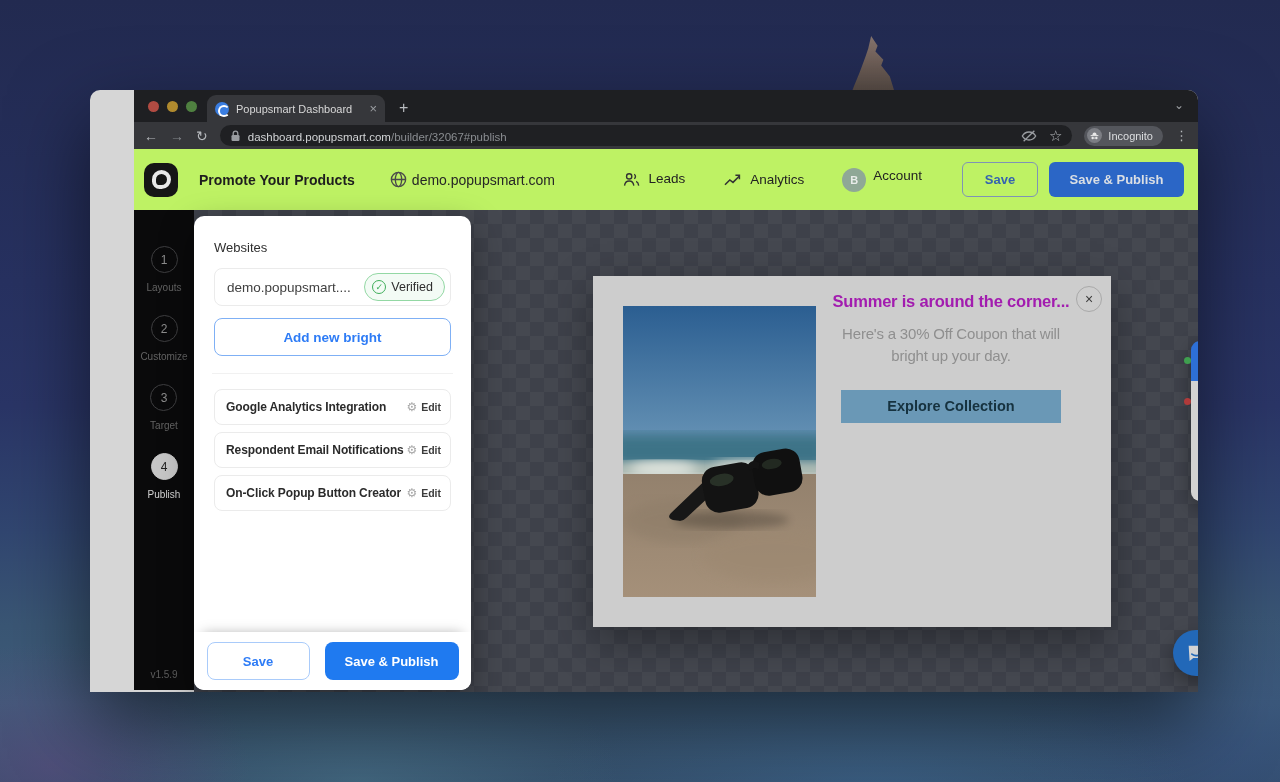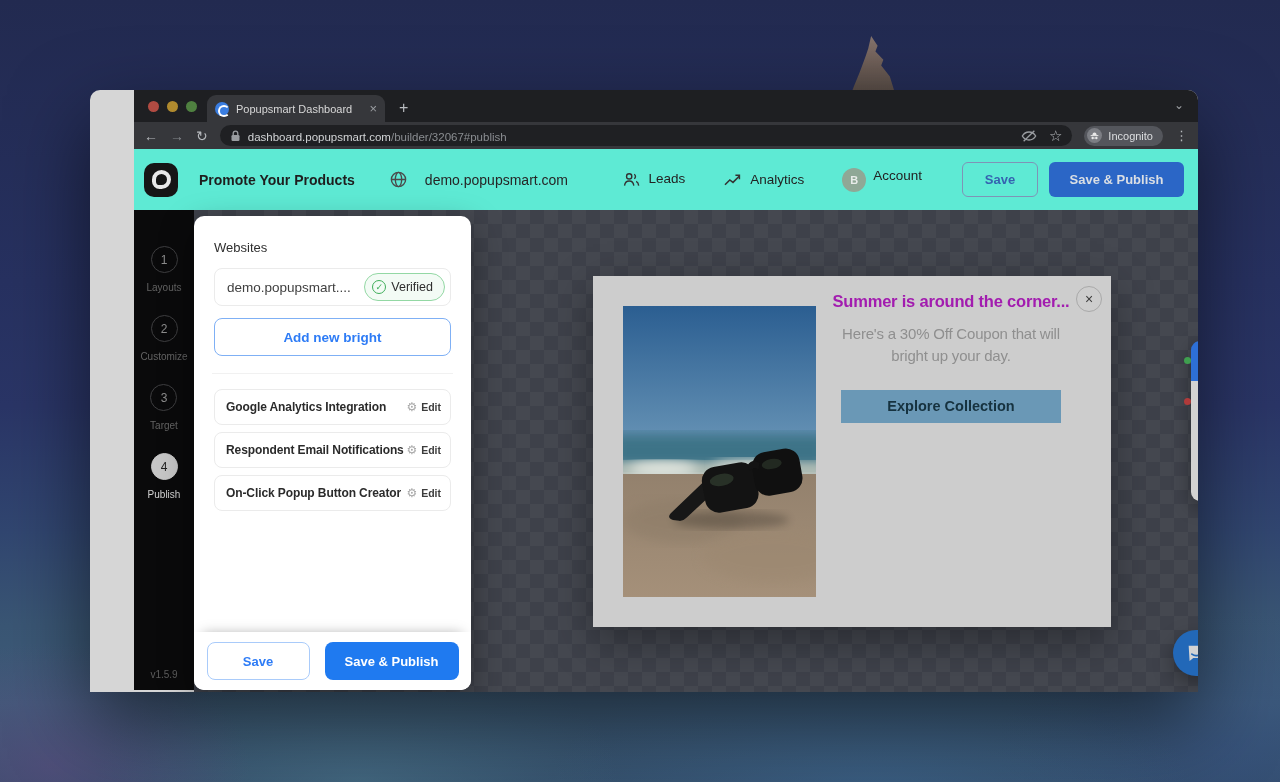--- a/index.html
+++ b/index.html
@@ -56,25 +56,25 @@
   .omni-right { margin-left:auto; display:flex; align-items:center; gap:12px; }
   .incog {
     display:flex; align-items:center; gap:6px; background:#54565c; border-radius:11px;
     height:20px; padding:0 10px 0 3px;text-align:center;
   }
   .incog-ic { width:15px; height:15px; border-radius:50%; background:#7c7e84; display:flex; align-items:center; justify-content:center; }
   .incog-label { font-size:11px; color:#dcdee0; }
   .dots { color:#b6b9bd; font-size:13px; letter-spacing:0; }
 
   
-  .appheader { height:61px; background:#5eead4; display:flex; align-items:center; padding:0 14px 0 10px; position:relative; }
+  .appheader { height:61px; background:#bef264; display:flex; align-items:center; padding:0 14px 0 10px; position:relative; }
   .logo { width:34px; height:34px; background:#161616; border-radius:10px; position:relative; flex:none; }
   .logo::after { content:""; position:absolute; left:8px; top:7px; width:11px; height:11px; border-radius:50%; border:4px solid #e9e9e9; border-bottom-left-radius:40%; }
   .campaign { font-size:14px; font-weight:bold; color:#1e1e1e; margin-left:21px; }
-  .site-group { display:flex; align-items:center; gap:17px; margin-left:34px; }
+  .site-group { display:flex; align-items:center; gap:4px; margin-left:34px; }
   .hdr-domain { font-size:14px; color:#262626; }
   .hdr-right { margin-left:auto; display:flex; align-items:center; }
   .hdr-nav { display:flex; gap:7px; margin-right:38px; }
   .hdr-nav .lbl { font-size:13.5px; color:#222; }
   .avatar { width:24px; height:24px; border-radius:50%; background:#8fa896; color:#e8ece9; font-size:11px; font-weight:bold; display:flex; align-items:center; justify-content:center; }
   .btn { border-radius:6px; font-size:13px; font-weight:bold; display:flex; align-items:center; justify-content:center; cursor:default; }
   .hdr-save { width:76px; height:35px; border:1px solid #7f93b6; color:#3563b0; margin-right:11px; }
   .hdr-savepub { width:135px; height:35px; background:#2b66c6; color:#dbdfe4; }
 
   

